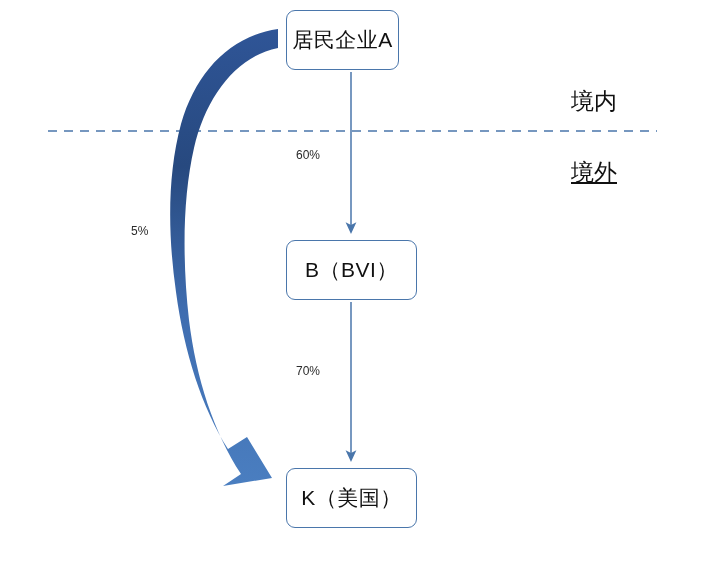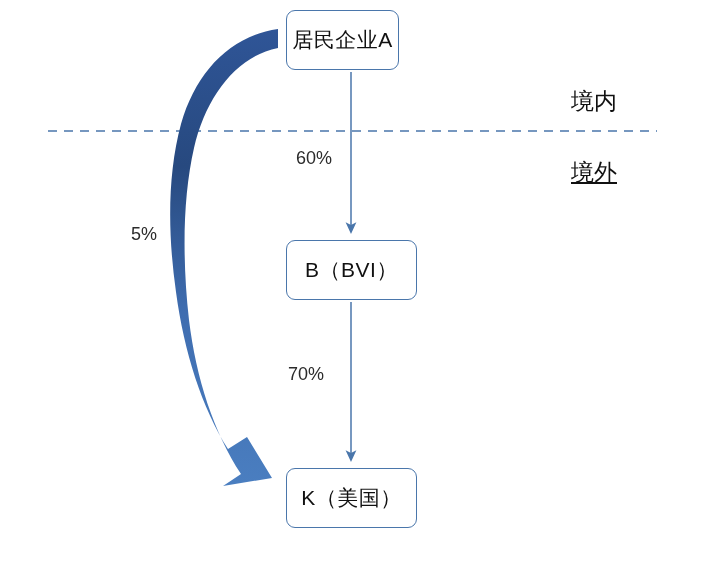--- a/index.html
+++ b/index.html
@@ -35,25 +35,25 @@
     letter-spacing: 0.5px;
     white-space: nowrap;
   }
   #box-a  { left: 286px; top: 10px;  width: 113px; height: 60px; }
   #box-b  { left: 286px; top: 240px; width: 131px; height: 60px; align-items: center; }
   #box-k  { left: 286px; top: 468px; width: 131px; height: 60px; }
 
   .edge-label {
     position: absolute;
     color: #2b2b2b;
-    font-size: 18px;
+    font-size: 12px;
     white-space: nowrap;
   }
   #label-60 { left: 296px; top: 148px; }
-  #label-70 { left: 288px; top: 364px; }
+  #label-70 { left: 296px; top: 364px; }
   #label-5  { left: 131px; top: 224px; }
 
   .region-label {
     position: absolute;
     color: #111111;
     font-size: 23px;
     white-space: nowrap;
   }
   #label-domestic { left: 571px; top: 86px; }
   #label-overseas { left: 571px; top: 157px; text-decoration: underline; }

